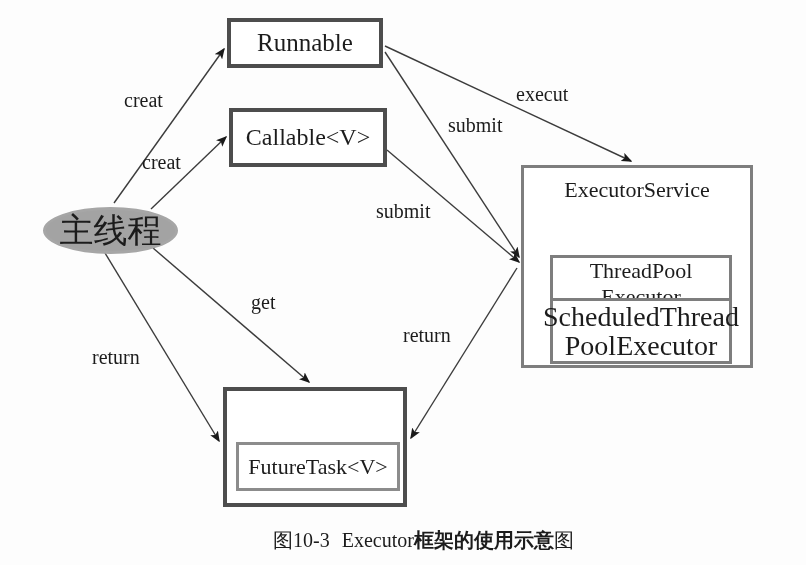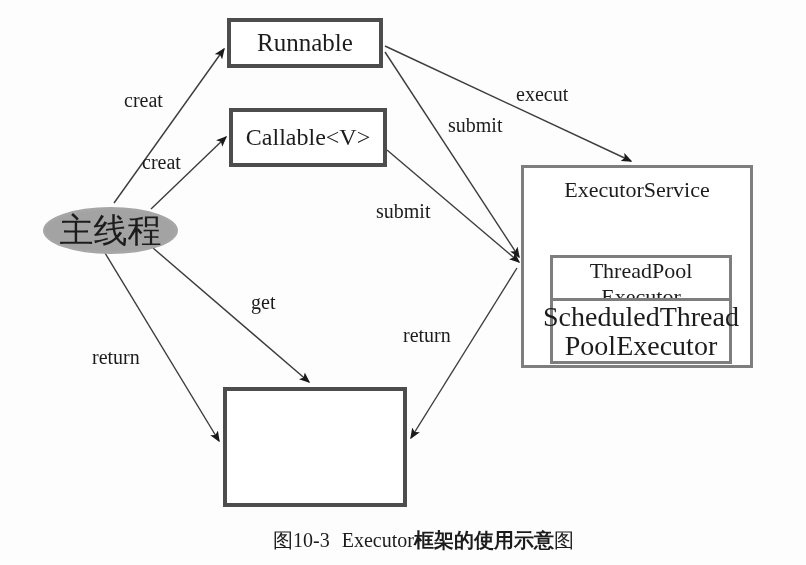--- a/index.html
+++ b/index.html
@@ -133,20 +133,23 @@
       <span class="two-line">ThreadPool
 Executor</span>
     </div>
     <div id="node-stpe" class="node gray-box two-line">
       <span class="two-line">ScheduledThread
 PoolExecutor</span>
     </div>
   </div>
 
   <div id="node-future" class="node dark-box">
+    <div id="node-futuretask" class="node gray-box">
+      <span>FutureTask&lt;V&gt;</span>
+    </div>
   </div>
 
   <span id="label-creat-runnable" class="edge-label">creat</span>
   <span id="label-creat-callable" class="edge-label">creat</span>
   <span id="label-execut" class="edge-label">execut</span>
   <span id="label-submit-runnable" class="edge-label">submit</span>
   <span id="label-submit-callable" class="edge-label">submit</span>
   <span id="label-get" class="edge-label">get</span>
   <span id="label-cancel" class="edge-label">return</span>
   <span id="label-return" class="edge-label">return</span>

